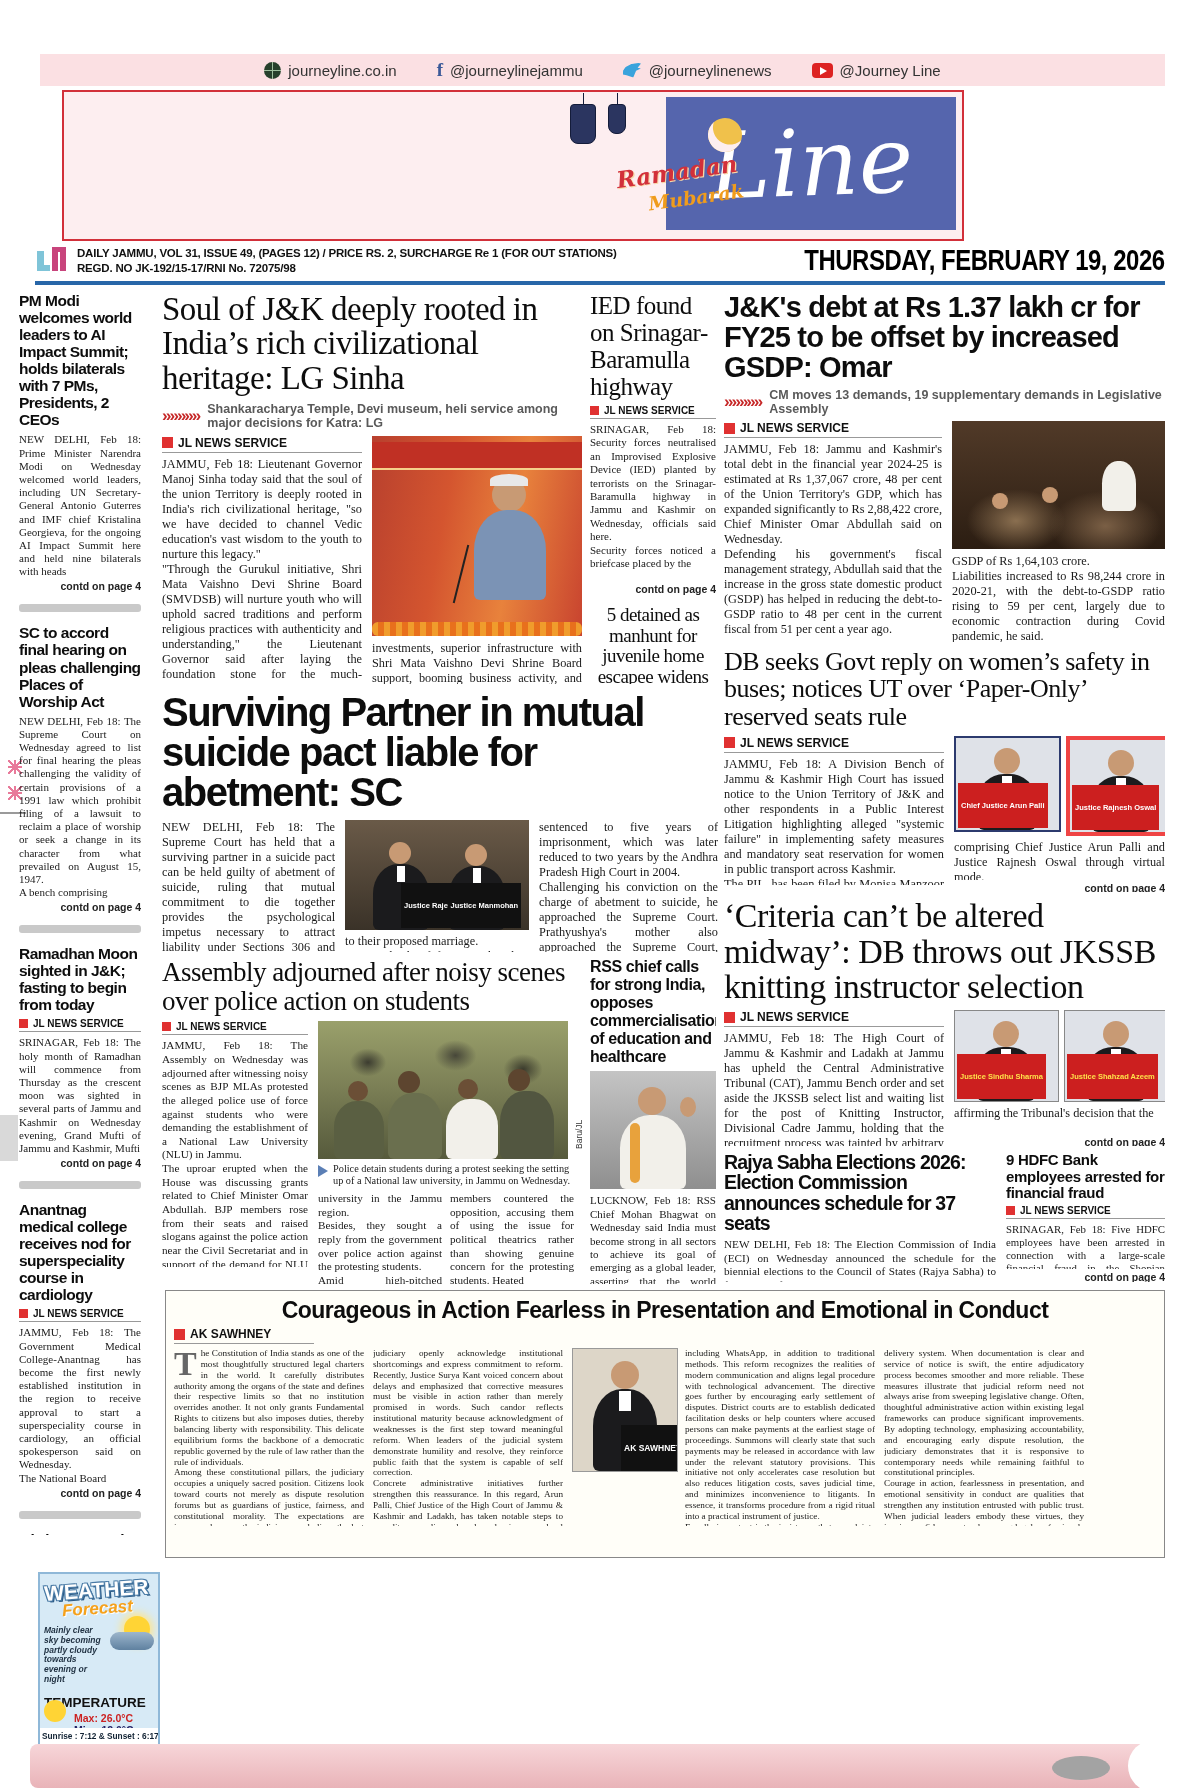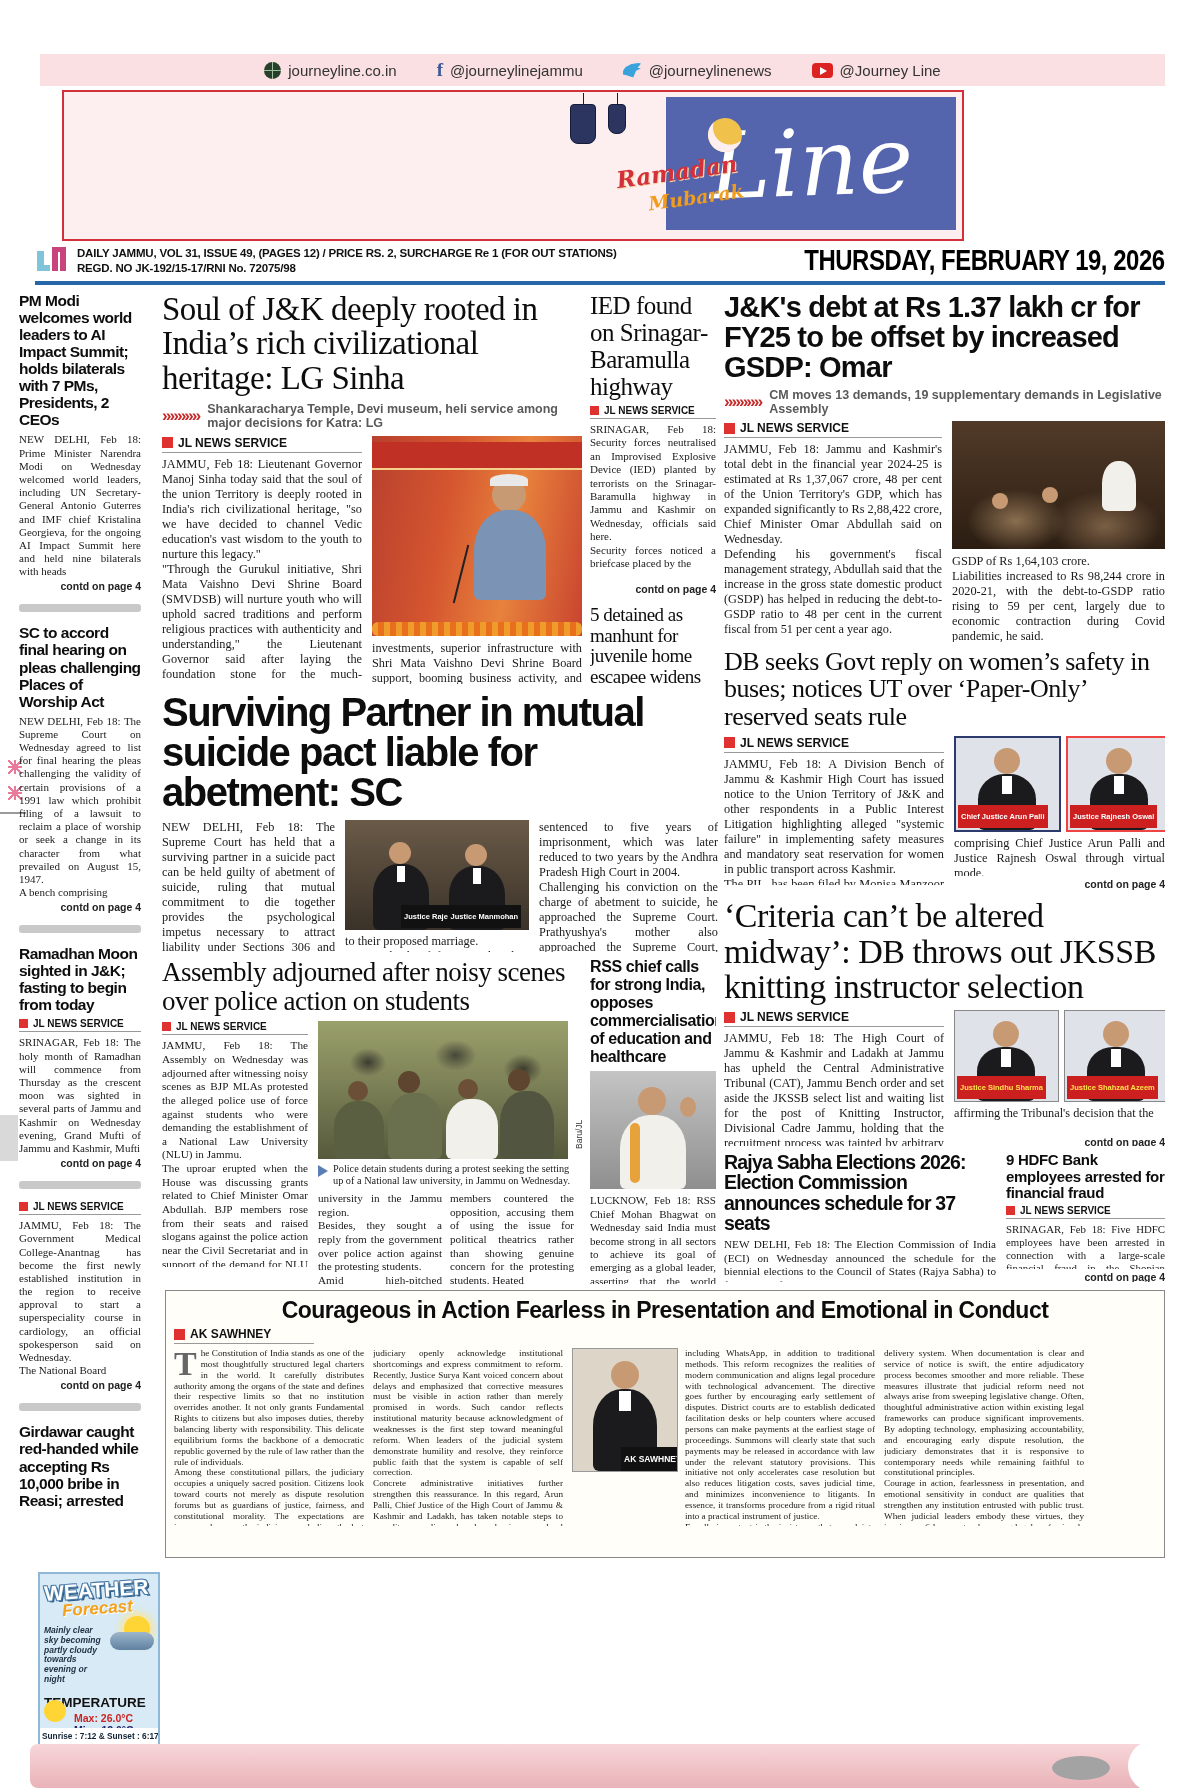--- a/index.html
+++ b/index.html
@@ -88,21 +88,21 @@
           radial-gradient(28px 22px at 82% 35%,#3a3a2c,transparent 70%),
           linear-gradient(#9aa06b 0%,#7d8157 45%,#565a3c 100%);}
   .ph-jus{background:#dfe2e8;}
   .ph-gray{background:linear-gradient(#c4c4c4,#8f8f8f);}
   .fhead{position:absolute;border-radius:50%;background:#c89a74;}
   .frobe{position:absolute;background:#1b1b1d;border-radius:45% 45% 6px 6px;}
   .frobe.white{background:#f2f0ea;}
   .frobe.blue{background:#7b93b5;}
   .fband{position:absolute;background:#fff;}
   .plabel{position:absolute;background:#cc1f1f;color:#fff;font-family:"Liberation Sans",sans-serif;
-          font-weight:bold;font-size:7.5px;padding:7px 3px;white-space:nowrap;}
+          font-weight:bold;font-size:7.5px;padding:18px 3px;white-space:nowrap;}
   .plabel.yellow{color:#ffe24a;}
   .plabel.dark{background:#111;margin-left:48px;}
   .garl{position:absolute;background:repeating-linear-gradient(90deg,#f09c2c 0 6px,#e8701c 6px 12px);
         border-radius:6px;}
   .cap{font-size:10.3px;line-height:1.15;color:#222;text-align:left;}
   .caparrow{width:0;height:0;border-left:10px solid #5b7fb5;border-top:6px solid transparent;
         border-bottom:6px solid transparent;flex:none;margin-top:2px;}
   .credit{position:absolute;font-family:"Liberation Sans",sans-serif;font-size:8.5px;color:#333;
         transform:rotate(-90deg);transform-origin:left top;white-space:nowrap;}
   
@@ -220,20 +220,21 @@
       <div class="sb-head">Ramadhan Moon sighted in J&amp;K; fasting to begin from today</div>
       <div class="tagrow small">
           <span class="sq"></span>
           <span>JL NEWS SERVICE</span>
         </div>
       <div class="sb-body">SRINAGAR, Feb 18: The holy month of Ramadhan will commence from Thursday as the crescent moon was sighted in several parts of Jammu and Kashmir on Wednesday evening, Grand Mufti of Jammu and Kashmir, Mufti</div>
       <div class="contd">contd on page 4</div>
     </div>
     <div class="sb-sep"></div>
     <div>
+      <div class="sb-head">Anantnag medical college receives nod for superspeciality course in cardiology</div>
       <div class="tagrow small">
           <span class="sq"></span>
           <span>JL NEWS SERVICE</span>
         </div>
       <div class="sb-body">JAMMU, Feb 18: The Government Medical College-Anantnag has become the first newly established institution in the region to receive approval to start a superspeciality course in cardiology, an official spokesperson said on Wednesday.
 The National Board</div>
       <div class="contd">contd on page 4</div>
     </div>
     <div class="sb-sep"></div>
     <div>
@@ -280,21 +281,21 @@
       <div class="serifh" style="font-size:25px;line-height:1.08;margin-bottom:5px;">IED found on Srinagar-Baramulla highway</div>
       <div class="tagrow small">
           <span class="sq"></span>
           <span>JL NEWS SERVICE</span>
         </div>
       <div class="btxt" style="font-size:11px;height:158px;overflow:hidden;">SRINAGAR, Feb 18: Security forces neutralised an Improvised Explosive Device (IED) planted by terrorists on the Srinagar-Baramulla highway in Jammu and Kashmir on Wednesday, officials said here.
 Security forces noticed a briefcase placed by the</div>
       <div class="contd">contd on page 4</div>
     </div>
     <div style="margin-top:10px;">
-      <div class="serifh" style="font-size:19px;line-height:1.08;margin-bottom:5px;">5 detained as manhunt for juvenile home escapee widens</div>
+      <div class="serifh" style="font-size:19px;line-height:1.08;margin-bottom:5px;text-align:center;">5 detained as manhunt for juvenile home escapee widens</div>
       <div class="tagrow small">
           <span class="sq"></span>
           <span>JL NEWS SERVICE</span>
         </div>
 
     </div>
   </div>
 
   <div class="block" style="left:724px;top:292px;width:441px;height:352px;">
     <div class="sansh" style="font-size:29px;line-height:1.04;">J&amp;K's debt at Rs 1.37 lakh cr for FY25 to be offset by increased GSDP: Omar</div>
@@ -370,21 +371,21 @@
 The PIL, has been filed by Monisa Manzoor Mir, an advocate, who contends that despite an official mandate, the reserved seating arrangement for women exists largely on paper with negligible enforcement on ground. The matter was heard by a Bench</div>
       </div>
       <div style="width:211px;">
         <div style="display:flex;gap:5px;">
           <div class="photo ph-jus" style="width:103px;height:92px;border:2px solid #2c3a6e;">
             <div class="fhead" style="left:38px;top:10px;width:26px;height:26px;"></div>
             <div class="frobe" style="left:22px;top:36px;width:58px;height:56px;"></div>
             <div class="fband" style="left:46px;top:38px;width:10px;height:18px;"></div>
             <div class="plabel" style="left:2px;bottom:2px;">Chief Justice Arun Palli</div>
           </div>
-          <div class="photo ph-jus" style="width:103px;height:92px;border:2px solid #ef4444;">
+          <div class="photo ph-jus" style="width:103px;height:92px;border:4px solid #ef4444;">
             <div class="fhead" style="left:38px;top:10px;width:26px;height:26px;"></div>
             <div class="frobe" style="left:22px;top:36px;width:58px;height:56px;"></div>
             <div class="fband" style="left:46px;top:38px;width:10px;height:18px;"></div>
             <div class="plabel" style="left:2px;bottom:2px;">Justice Rajnesh Oswal</div>
           </div>
         </div>
         <div class="btxt" style="margin-top:4px;height:40px;overflow:hidden;">comprising Chief Justice Arun Palli and Justice Rajnesh Oswal through virtual mode.</div>
         <div class="contd">contd on page 4</div>
       </div>
     </div>

